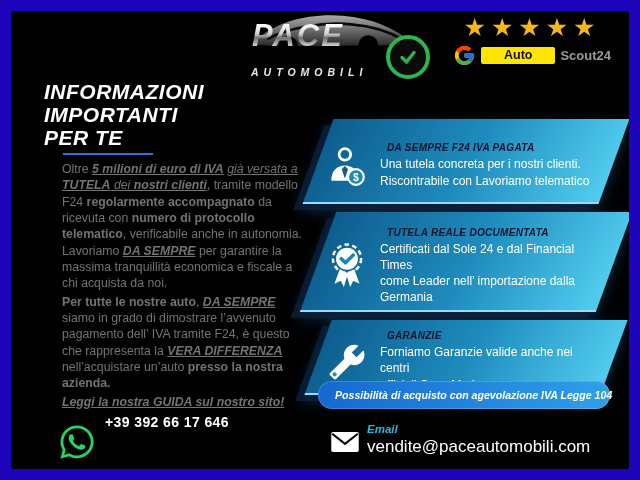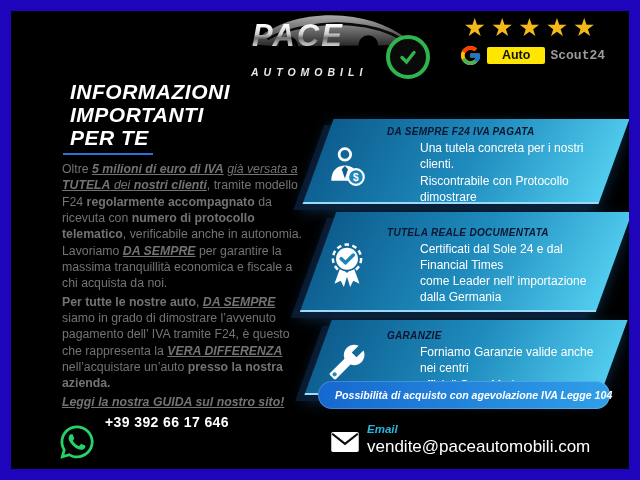--- a/index.html
+++ b/index.html
@@ -17,26 +17,26 @@
   .brand-sub{position:absolute;left:15px;top:58px;color:#e9e9e9;font-size:10.5px;letter-spacing:5px;
          font-weight:600;font-style:italic;}
   .check-badge{position:absolute;left:150px;top:27px;width:36px;height:36px;border:4px solid #2fb54d;
          border-radius:50%;display:flex;align-items:center;justify-content:center;background:#0a0a0a;}
 
   
   .stars{position:absolute;left:450px;top:14px;width:164px;text-align:center;color:#f3b81a;
          font-size:25px;letter-spacing:5px;line-height:1.1;}
   .grow{position:absolute;left:450px;top:44px;width:164px;display:flex;align-items:center;
         justify-content:center;gap:5px;}
-  .auto-badge{background:#ffe600;color:#101010;font-weight:800;font-size:12.5px;padding:1px 15px;
+  .auto-badge{background:#ffe600;color:#101010;font-weight:800;font-size:12.5px;padding:1px 23px;
         border-radius:2px;line-height:1.2;}
-  .scout{color:#9a9a9a;font-size:13px;font-weight:600;font-family:Liberation Mono, monospace;}
-
-  
-  .heading{position:absolute;left:70px;top:80px;color:#fff;font-size:21px;font-weight:800;
+  .scout{color:#9a9a9a;font-size:13px;font-weight:600;}
+
+  
+  .heading{position:absolute;left:44px;top:80px;color:#fff;font-size:21px;font-weight:800;
         font-style:italic;line-height:1.1;letter-spacing:.5px;}
   .underline{position:absolute;left:63px;top:153px;width:90px;height:2px;background:#2e6fd8;}
   .intro{position:absolute;left:62px;top:161px;width:248px;color:#737373;font-size:12.3px;line-height:1.33;}
   .intro p{margin:0 0 2px 0;}
   .seg-b{font-weight:700;}
   .seg-biu{font-weight:700;font-style:italic;text-decoration:underline;}
   .seg-iu{font-style:italic;text-decoration:underline;}
 
   
   .cards{position:absolute;left:318px;top:119px;width:296px;}
@@ -47,21 +47,21 @@
   .card-bg{position:absolute;inset:0;transform:skewX(-20deg);
         background:linear-gradient(100deg,#0d5d8e 0%,#1f8cbe 52%,#52cdef 100%);
         border-bottom:2px solid #9adcf5;
         box-shadow:-7px 6px 0 rgba(10,30,56,.85), 0 6px 14px rgba(40,140,220,.35);}
   .card-content{position:relative;display:flex;align-items:center;height:100%;
         padding:4px 12px 4px 4px;gap:8px;}
   .card-icon{width:50px;display:flex;justify-content:center;flex:0 0 50px;}
   .card-text{flex:1;}
   .card-title{color:#0c1630;font-weight:800;font-style:italic;font-size:10px;
         padding-left:7px;margin-bottom:3px;letter-spacing:.3px;}
-  .card-line{color:#fff;font-size:12px;line-height:1.35;margin-left:40px;}
+  .card-line{color:#fff;font-size:12px;line-height:1.35;}
 
   
   .law-pill{position:absolute;left:318px;top:381px;width:292px;height:28px;border-radius:15px;
         background:linear-gradient(90deg,#1668cf,#2f9fe8);display:flex;align-items:center;gap:7px;
         padding:11px 10px;box-sizing:border-box;box-shadow:inset 0 0 0 1px rgba(255,255,255,.18);}
   .law-text{color:#fff;font-size:10.6px;font-weight:700;font-style:italic;white-space:nowrap;}
 
   
   .whatsapp{position:absolute;left:58px;top:423px;width:38px;height:38px;}
   .phone{position:absolute;left:105px;top:414px;color:#fff;font-weight:700;font-size:14px;letter-spacing:.4px;}
@@ -130,21 +130,21 @@
           <circle cx="18" cy="9" r="5.5" fill="none" stroke="#fff" stroke-width="2.6"></circle>
           <path d="M5 34 C5 24 11 19.5 18 19.5 C25 19.5 31 24 31 34 Z" fill="#fff"></path>
           <path d="M18 20 l-3 3 3 9 3-9 z" fill="#0d5d8e"></path>
           <circle cx="28.5" cy="30.5" r="7.5" fill="#1b86b8" stroke="#fff" stroke-width="2"></circle>
           <text x="28.5" y="34.2" text-anchor="middle" font-size="10" font-weight="bold" fill="#fff">$</text>
         </svg>
       </div>
       <div class="card-text">
         <div class="card-title">DA SEMPRE F24 IVA PAGATA</div>
         <div class="card-line">Una tutela concreta per i nostri clienti.</div>
-        <div class="card-line">Riscontrabile con Protocollo dimostrare</div>
+        <div class="card-line">Riscontrabile con Lavoriamo telematico</div>
       </div>
     </div>
   </div>
 
   <div class="card">
     <div class="card-bg"></div>
     <div class="card-content">
       <div class="card-icon">
         <svg width="44" height="46" viewBox="0 0 40 44">
           <path d="M13 25 l-5 14 6-3 3 6 4-13 z" fill="#fff"></path>

